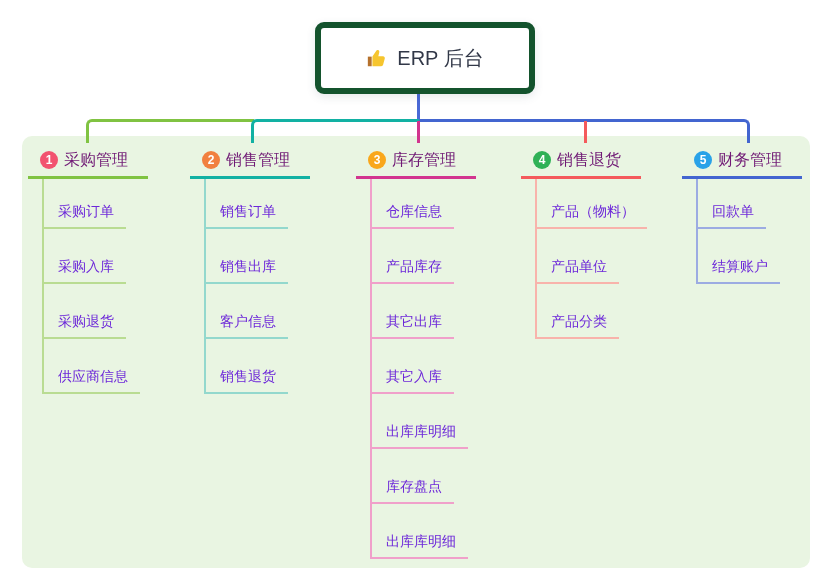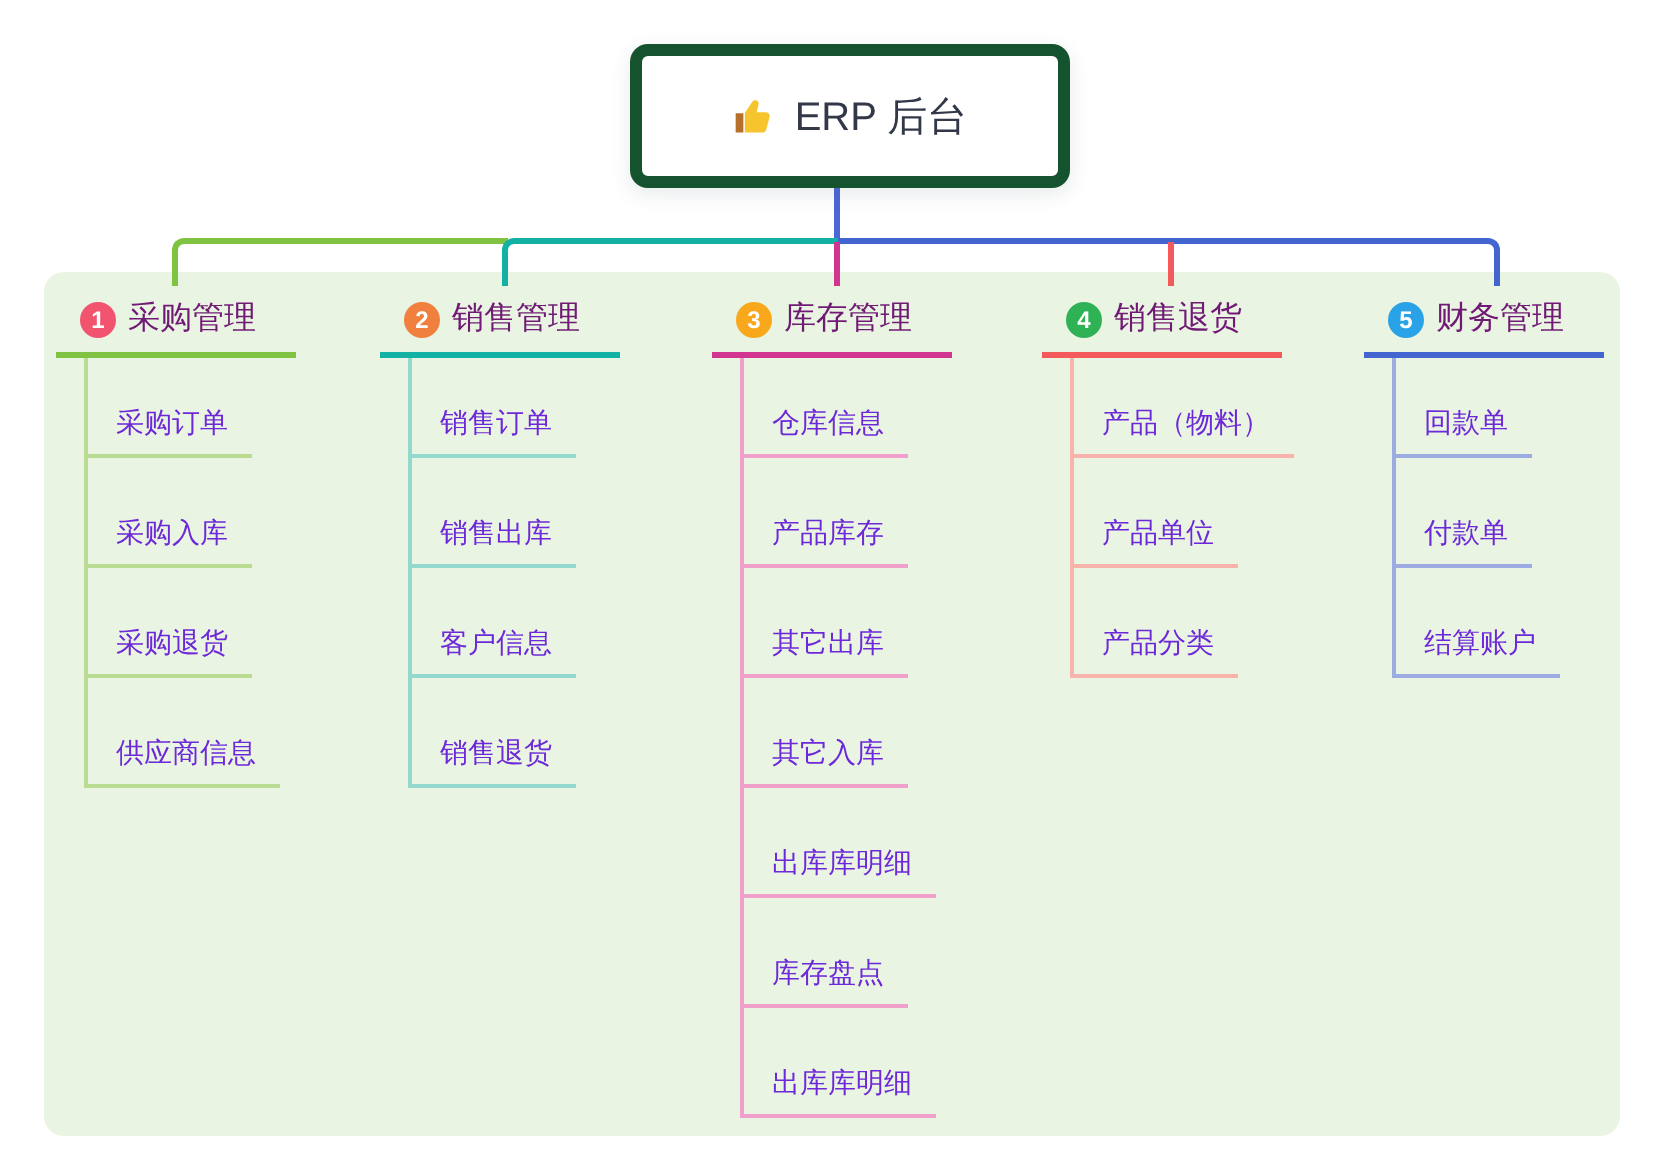--- a/index.html
+++ b/index.html
@@ -134,18 +134,17 @@
     </div>
   </div>
 
   <div class="branch" style="left: 682px; --c: #4365d0; --l: #9cabe2; --b: #29a2e8;">
     <div class="branch-title">
       <span class="badge">5</span>
       <span class="branch-label">财务管理</span>
     </div>
     <div class="children">
       <div class="child">回款单</div>
-      <div class="child">付款单</div>
       <div class="child">结算账户</div>
     </div>
   </div>
 
 </div>
 
 </body></html>

